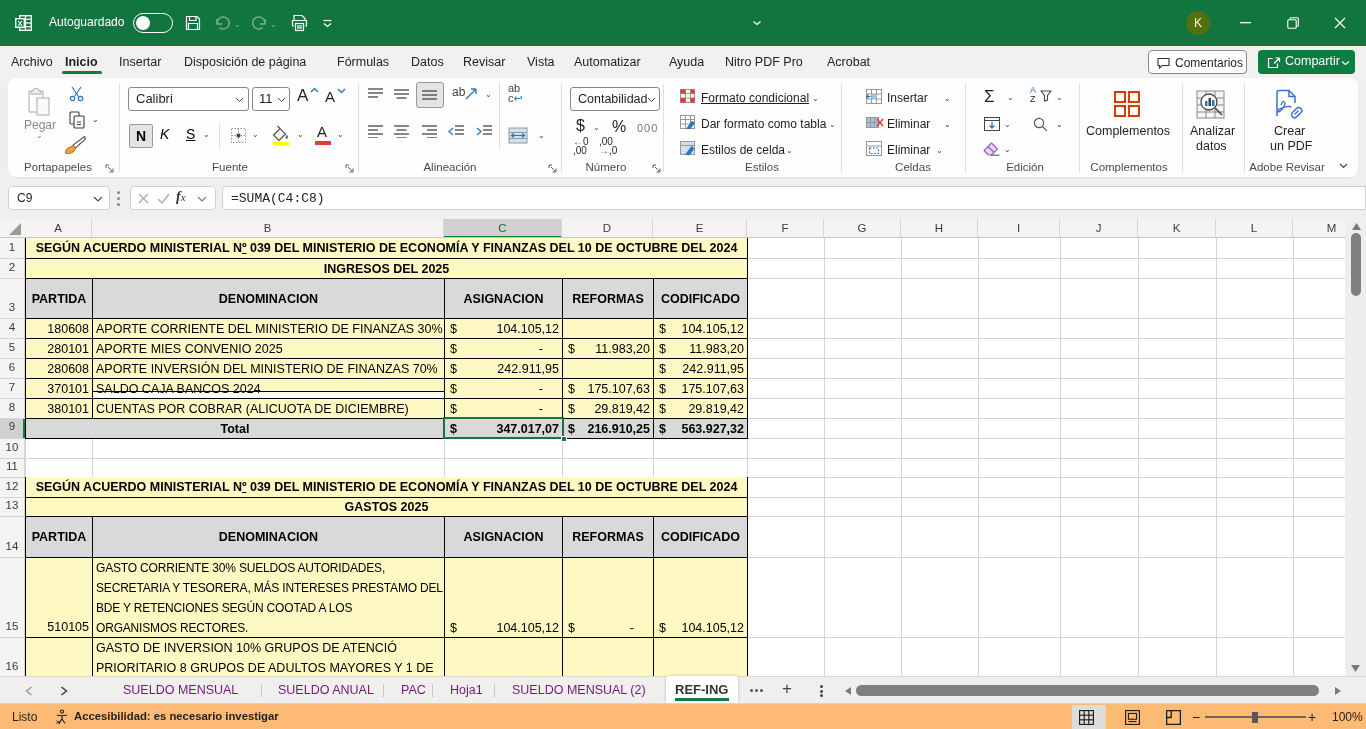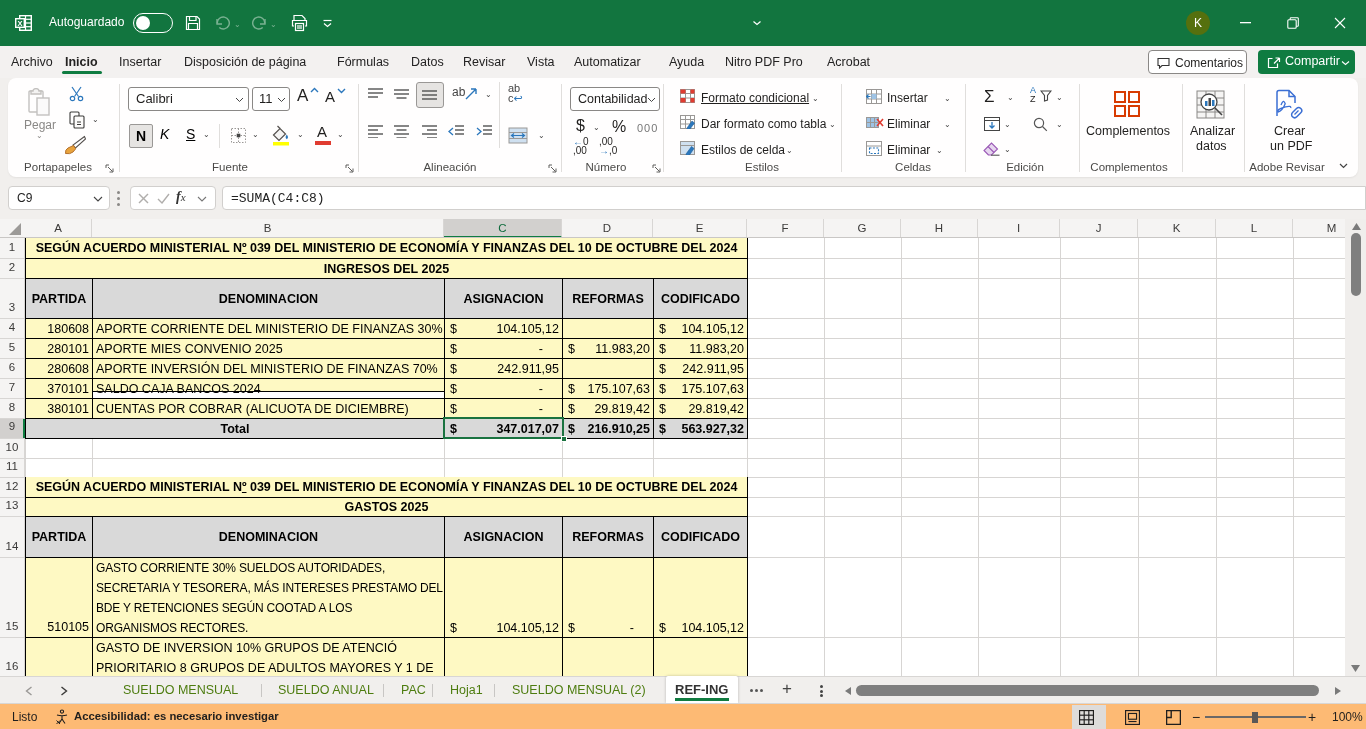--- a/index.html
+++ b/index.html
@@ -36,21 +36,21 @@
   #colheads { position:absolute; left:0; top:0; width:1345px; height:19px; background:#f5f4f3; border-bottom:1px solid #c9c7c5; overflow:hidden; }
   .ch { position:absolute; top:0; height:18px; line-height:18px; text-align:center; font-size:11.5px; color:#3b3a39; border-right:1px solid #d8d6d4; }
   #gutter { position:absolute; left:0; top:19px; width:25px; height:438px; background:#f5f4f3; border-right:1px solid #d8d6d4; }
   .rn { position:absolute; left:0; width:24px; text-align:center; font-size:11.5px; color:#3b3a39; }
   .gl-v { position:absolute; width:1px; background:#d7d5d3; }
   .gl-h { position:absolute; height:1px; background:#d7d5d3; }
   .cell { position:absolute; font-size:12.5px; color:#000; background:#fef9c3; border:1px solid #000; }
 
   
   #sheettabs { position:absolute; left:0; top:676px; width:1366px; height:27px; background:#f1efed; border-top:1px solid #d8d6d4; }
-  .stab { position:absolute; top:1px; height:26px; line-height:25px; font-size:12.5px; color:#4d7c0f; padding:0 10px; }
+  .stab { position:absolute; top:1px; height:26px; line-height:25px; font-size:12.5px; color:#701a75; padding:0 10px; }
   
   #statusbar { position:absolute; left:0; top:703px; width:1366px; height:26px; background:#fdba74; border-top:1px solid #d8d6d4; font-size:12px; color:#201f1e; }
 
   
   #vscroll { position:absolute; left:1345px; top:219px; width:21px; height:457px; background:#f0eeec; }
 </style>
 </head>
 <body>
 <div id="app">
   <div id="titlebar">

